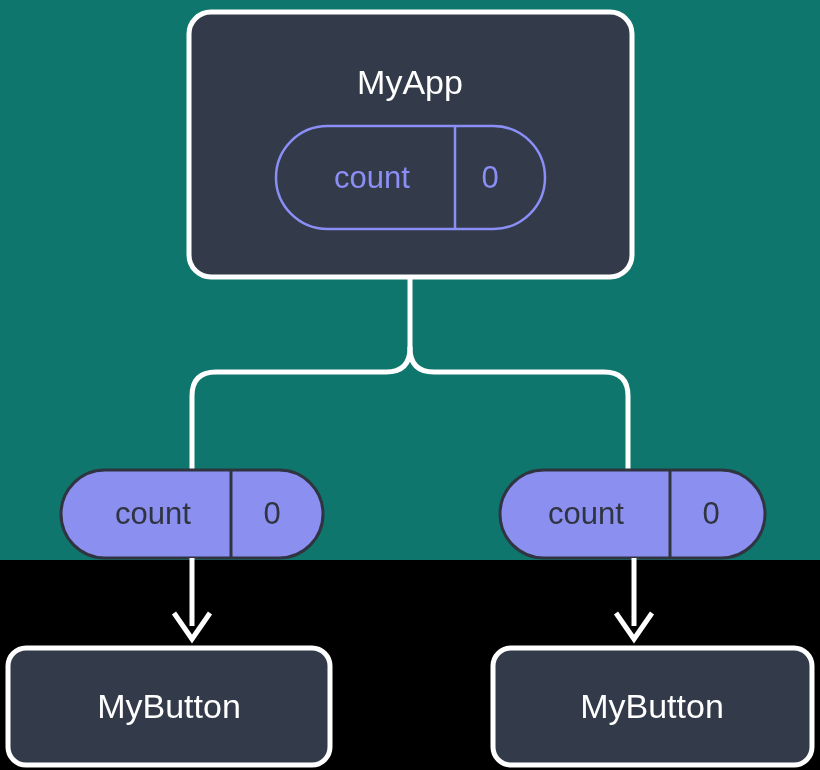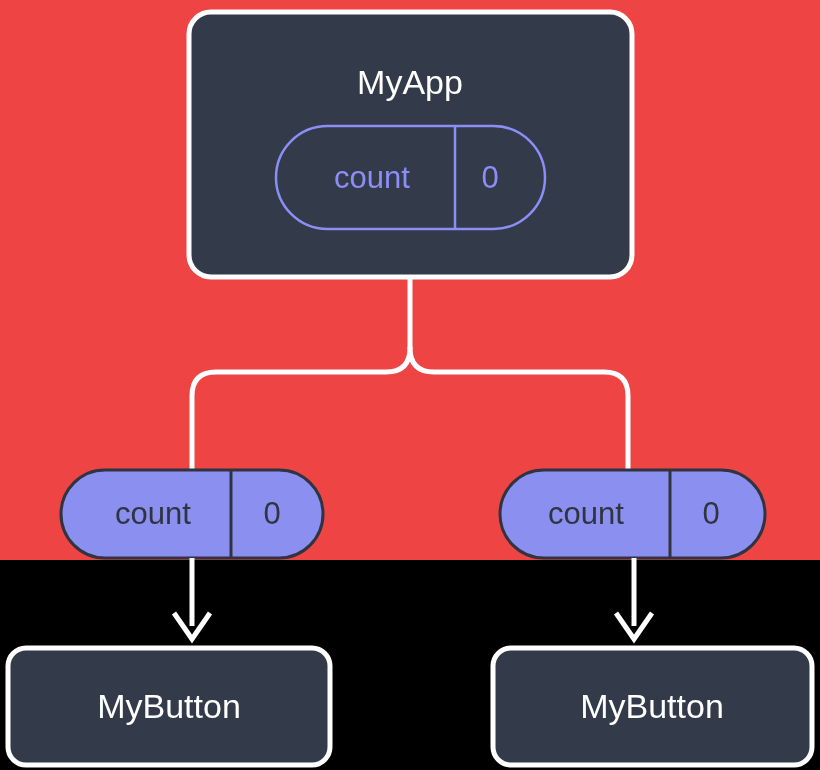--- a/index.html
+++ b/index.html
@@ -10,21 +10,21 @@
   body {
     width: 820px;
     height: 770px;
     overflow: hidden;
     font-family: "Liberation Sans", sans-serif;
   }
   #diagram-root {
     position: relative;
     width: 820px;
     height: 560px;
-    background: #ef4444;
+    background: #0f766e;
   }
   svg.diagram {
     display: block;
     width: 820px;
     height: 770px;
   }
   .node-label {
     font-family: "Liberation Sans", sans-serif;
     font-size: 34px;
     fill: #ffffff;

